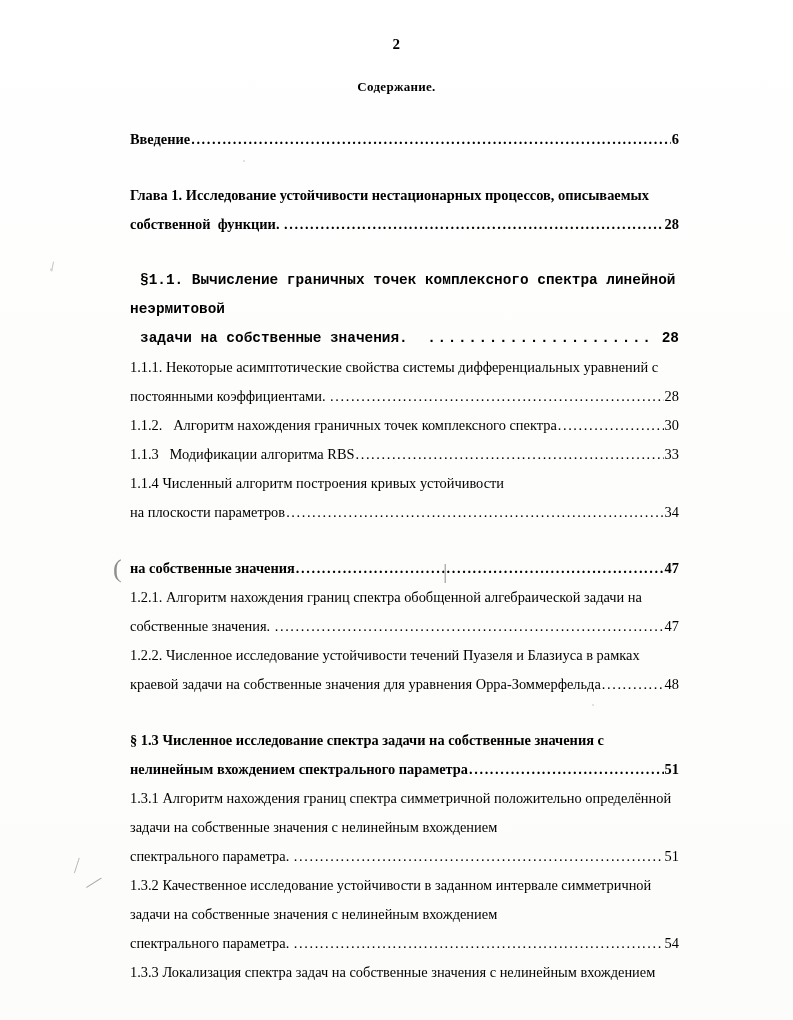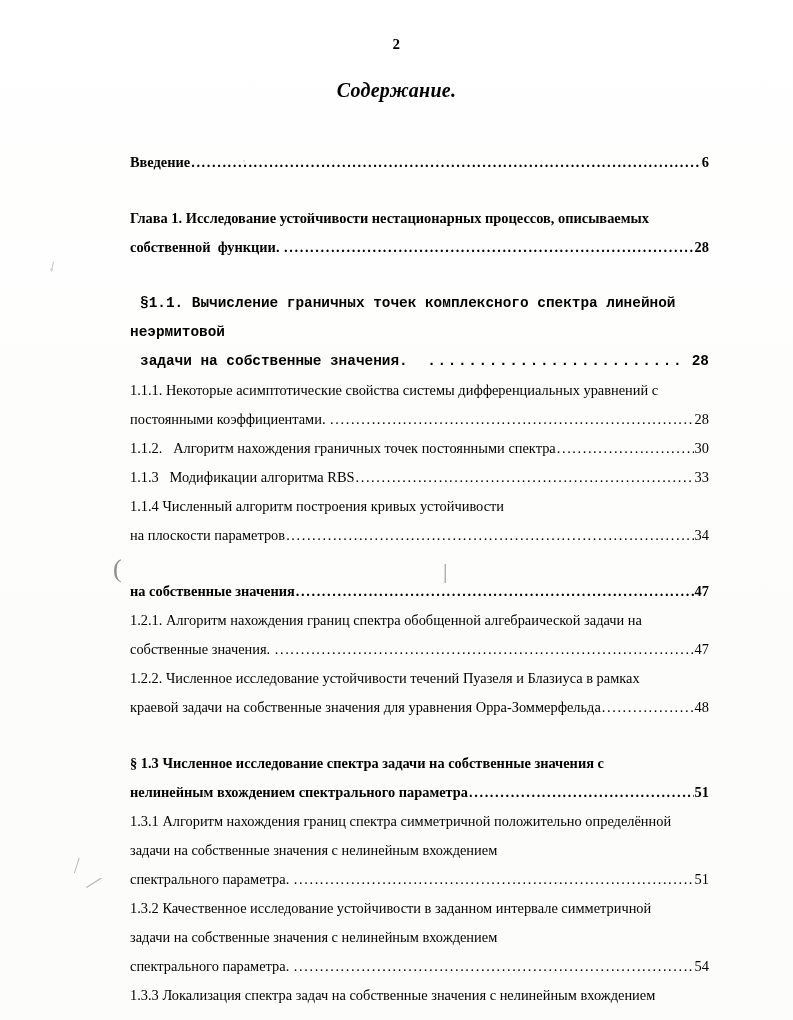--- a/index.html
+++ b/index.html
@@ -35,31 +35,30 @@
   .page-number {
     text-align: center;
     font-size: 15px;
     font-weight: bold;
     margin-top: 36px;
     letter-spacing: 0.5px;
   }
 
   .doc-title {
     text-align: center;
-    font-size: 20px;
+    font-size: 13px;
     font-weight: bold;
     margin-top: 26px;
     letter-spacing: 0.3px;
-    font-style: italic;
   }
 
   .toc {
-    margin-top: 46px;
+    margin-top: 30px;
     padding-left: 130px;
-    padding-right: 84px;
+    padding-right: 114px;
   }
 
   .entry {
     position: relative;
     font-size: 14.4px;
     line-height: 29px;
     margin: 0;
   }
   .entry.bold {
     font-weight: bold;
@@ -184,21 +183,21 @@
         <div class="entry">
           <div class="line plain">1.1.1.   Некоторые асимптотические свойства системы дифференциальных уравнений с</div>
           <div class="line">
             <span class="txt">постоянными коэффициентами. </span>
             <span class="leader"></span>
             <span class="pg">28</span>
           </div>
         </div>
         <div class="entry">
           <div class="line">
-            <span class="txt">1.1.2.   Алгоритм нахождения граничных точек постоянными спектра</span>
+            <span class="txt">1.1.2.   Алгоритм нахождения граничных точек комплексного спектра</span>
             <span class="leader"></span>
             <span class="pg">30</span>
           </div>
         </div>
         <div class="entry">
           <div class="line">
             <span class="txt">1.1.3   Модификации алгоритма RBS</span>
             <span class="leader"></span>
             <span class="pg">33</span>
           </div>

